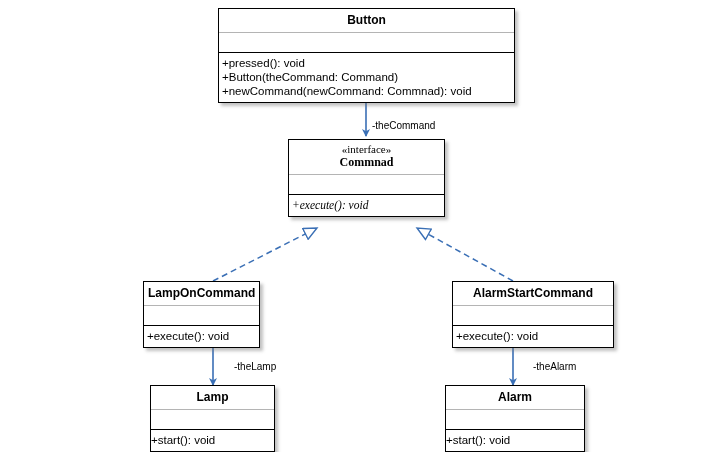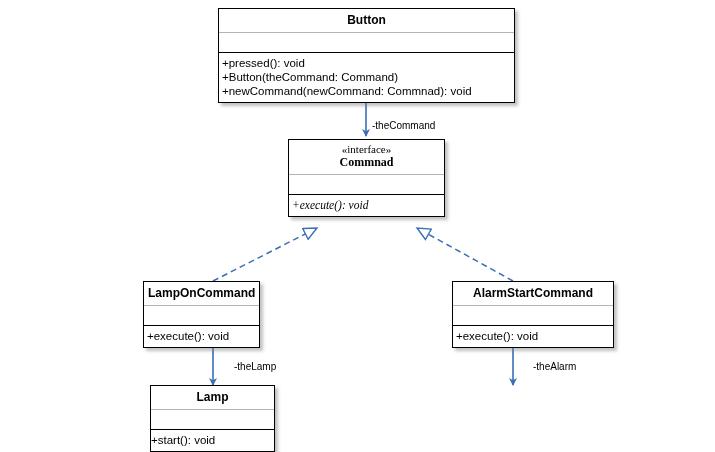--- a/index.html
+++ b/index.html
@@ -151,20 +151,27 @@
   </div>
 
   <div class="uml-class" style="left:150px; top:385px; width:125px;">
     <div class="uml-name">Lamp</div>
     <div class="uml-attrs"></div>
     <div class="uml-ops">
       <div class="op clipped">+start(): void</div>
     </div>
   </div>
 
+  <div class="uml-class" style="left:445px; top:385px; width:140px;">
+    <div class="uml-name">Alarm</div>
+    <div class="uml-attrs"></div>
+    <div class="uml-ops">
+      <div class="op clipped">+start(): void</div>
+    </div>
+  </div>
 
   <div class="edge-label" style="left:372px; top:119px;">-theCommand</div>
 
   <div class="edge-label" style="left:209px; top:360px;margin-left:25px;">-theLamp</div>
 
   <div class="edge-label" style="left:533px; top:360px;">-theAlarm</div>
 
 </div>
 
 </body></html>

